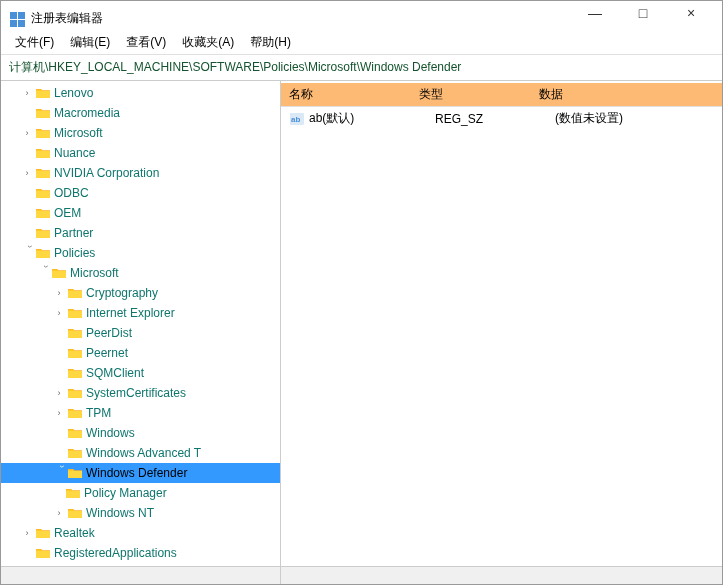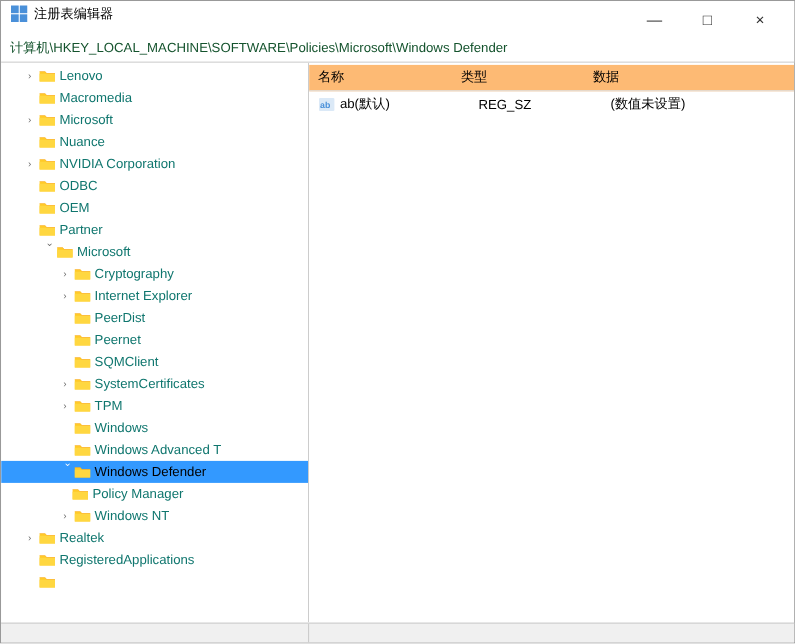--- a/index.html
+++ b/index.html
@@ -17,21 +17,21 @@
       width: 723px;
       height: 585px;
       background: #fff;
       border: 1px solid #999;
       display: flex;
       flex-direction: column;
     }
     .title-bar {
       background: #fff;
       display: flex;
-      align-items: flex-start;
+      align-items: flex-end;
       padding: 3px 8px 4px 8px;
       border-bottom: none;
       height: 30px;
     }
     .title-bar-icon {
       width: 16px;
       height: 16px;
       margin-right: 6px;
     }
     .title-bar-title {
@@ -210,20 +210,27 @@
       <rect width="7" height="7" x="9" y="9" fill="#4a90d9"></rect>
     </svg>
     <span class="title-bar-title">注册表编辑器</span>
     <div class="window-controls">
       <button class="win-btn">—</button>
       <button class="win-btn">□</button>
       <button class="win-btn close">×</button>
     </div>
   </div>
 
+  <div class="menu-bar">
+    <span class="menu-item">文件(F)</span>
+    <span class="menu-item">编辑(E)</span>
+    <span class="menu-item">查看(V)</span>
+    <span class="menu-item">收藏夹(A)</span>
+    <span class="menu-item">帮助(H)</span>
+  </div>
 
   <div class="address-bar">
     <span>计算机\HKEY_LOCAL_MACHINE\SOFTWARE\Policies\Microsoft\Windows Defender</span>
   </div>
 
   <div class="main-content">
 
     <div class="tree-pane">
 
       <div class="tree-node indent2">
@@ -299,20 +306,29 @@
       <div class="tree-node indent2">
         <span class="tree-expand"></span>
         <svg class="folder-icon" viewBox="0 0 16 16">
           <path d="M1 4h5l1.5 1.5H15V13H1z" fill="#FFCA28"></path>
           <path d="M1 6h14v7H1z" fill="#FFD740"></path>
           <path d="M1 4h5l1.5 1.5H15V6H7.5L6 4.5H1z" fill="#F9A825"></path>
         </svg>
         <span class="node-label">Partner</span>
       </div>
 
+      <div class="tree-node indent2">
+        <span class="tree-expand" style="transform:rotate(90deg); display:inline-block;">›</span>
+        <svg class="folder-icon" viewBox="0 0 16 16">
+          <path d="M1 4h5l1.5 1.5H15V13H1z" fill="#FFCA28"></path>
+          <path d="M1 6h14v7H1z" fill="#FFD740"></path>
+          <path d="M1 4h5l1.5 1.5H15V6H7.5L6 4.5H1z" fill="#F9A825"></path>
+        </svg>
+        <span class="node-label">Policies</span>
+      </div>
 
       <div class="tree-node indent3">
         <span class="tree-expand" style="transform:rotate(90deg); display:inline-block;">›</span>
         <svg class="folder-icon" viewBox="0 0 16 16">
           <path d="M1 4h5l1.5 1.5H15V13H1z" fill="#FFCA28"></path>
           <path d="M1 6h14v7H1z" fill="#FFD740"></path>
           <path d="M1 4h5l1.5 1.5H15V6H7.5L6 4.5H1z" fill="#F9A825"></path>
         </svg>
         <span class="node-label">Microsoft</span>
       </div>

